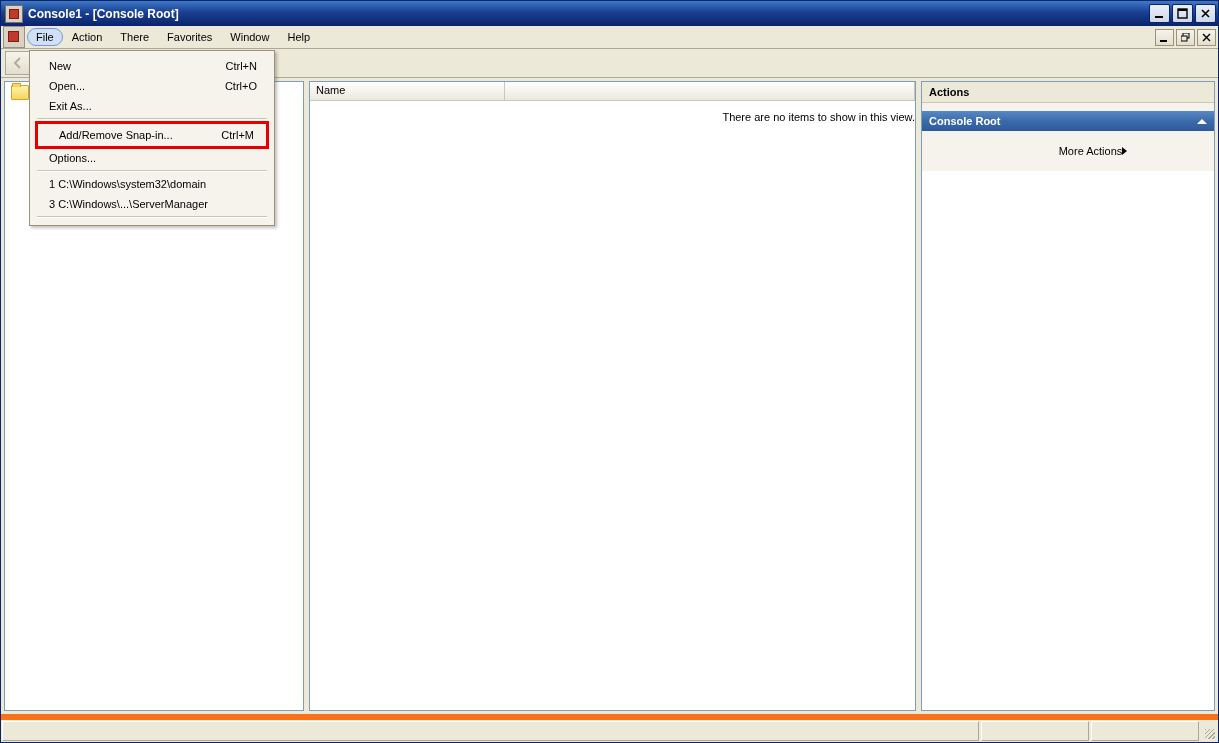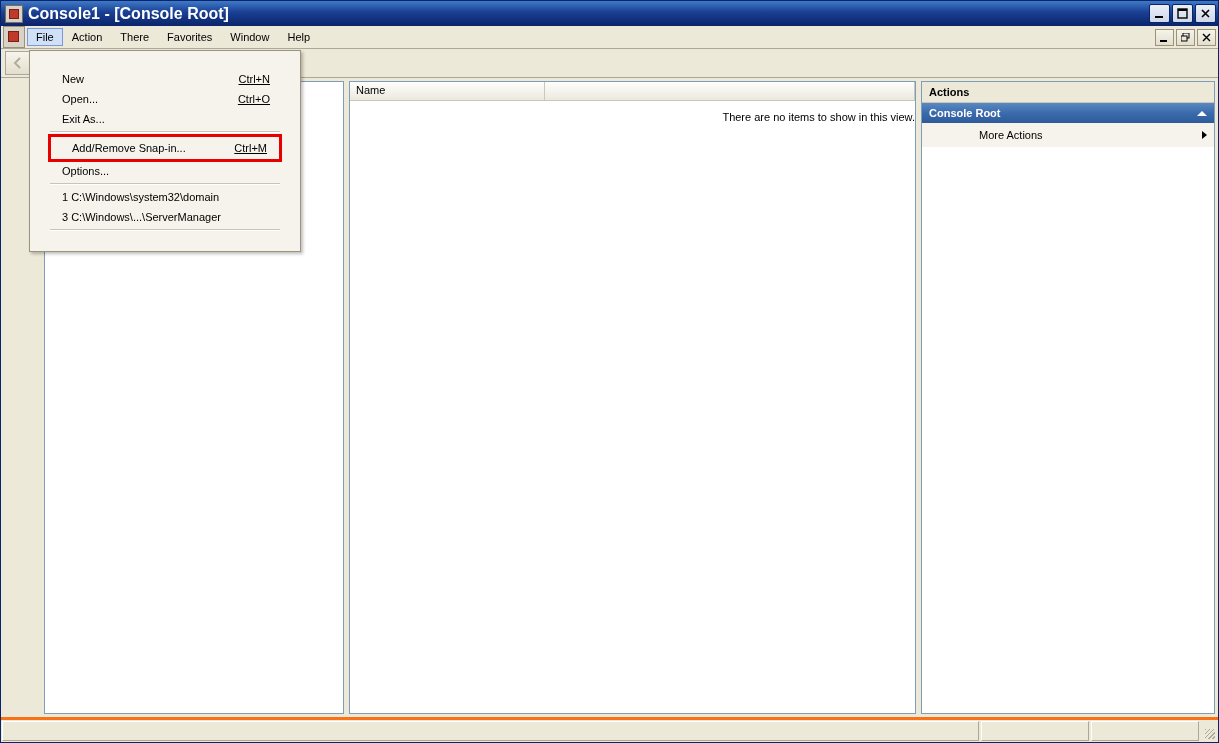--- a/index.html
+++ b/index.html
@@ -41,21 +41,21 @@
     background: #d9d2c6;
     border: 1px solid #7a6f5a;
     position: relative;
     flex: none;
   }
   .titlebar .appicon::after {
     content:"";
     position:absolute; left:3px; top:3px; width:8px; height:8px;
     background:#c0392b; border:1px solid #7a1f14;
   }
-  .titlebar .title-text { flex: 1; font-size: 16px; }
+  .titlebar .title-text { flex: 1; font-size: 12px; }
   .winbtns { display:flex; gap:0; }
   .winbtn {
     width: 21px; height: 19px;
     margin-left: 2px;
     background: linear-gradient(#eaeef6,#cfd8ea);
     border: 1px solid #0a246a;
     border-radius: 2px;
     box-sizing: border-box;
     display: flex; align-items: center; justify-content: center;
     color:#000;
@@ -81,20 +81,21 @@
     position: relative; flex:none;
   }
   .menubar .menuicon::after {
     content:""; position:absolute; left:4px; top:4px; width:9px; height:9px;
     background:#c0392b; border:1px solid #7a1f14;
   }
   .menuitem {
     padding: 3px 9px;
     color:#000;
     cursor: default;
+    border-radius: 9px;
   }
   .menuitem.open {
     background:#0a246a00;
     border:1px solid #7a96df; padding:2px 8px;
     background:#cfe0f7;
   }
   .menuspacer { flex:1; }
   .mdibtns { display:flex; padding-right:2px; }
   .mdibtn {
     width: 17px; height: 15px;
@@ -130,22 +131,21 @@
   .body {
     flex: 1;
     display: flex;
     flex-direction: column;
     min-height: 0;
   }
   .mainrow {
     flex: 1;
     display: flex;
     min-height: 0;
-    border-bottom: 3px solid #f97316;
-    padding-left: 40px;
+    border-bottom: 6px solid #f97316;
   }
   .statusbar {
     height: 22px;
     background: #ece9d8;
     display: flex;
     flex: none;
   }
   .statusbar .pane {
     border: 1px solid #fff;
     border-right-color:#aca899; border-bottom-color:#aca899;
@@ -235,20 +235,21 @@
   }
 
   
   .actionpane {
     width: 292px;
     margin:3px 3px 3px 0;
     border:1px solid #7f9db9;
     background:#f5f3eb;
     display:flex; flex-direction:column;
     flex:none;
+    gap:8px;
   }
   .actions-header {
     background:#ece9d8;
     border-bottom:1px solid #cac7b7;
     padding:4px 7px;
     font-weight:bold;
   }
   .actions-blue {
     background: linear-gradient(#5989c3,#3b6bab 50%,#2d5a9b);
     color:#fff;
@@ -257,53 +258,53 @@
     display:flex; align-items:center;
     justify-content:space-between;
   }
   .actions-blue .arrow-up {
     width:0;height:0;border-left:5px solid transparent;border-right:5px solid transparent;
     border-bottom:5px solid #fff;
   }
   .action-item {
     padding:6px 7px 6px 30px;
     display:flex; align-items:center;
-    justify-content:space-between;
+    justify-content:center;
     color:#000;
     margin-left:27px;
   }
   .action-item .arrow-right {
     width:0;height:0;border-top:4px solid transparent;border-bottom:4px solid transparent;
     border-left:5px solid #000;
   }
   .white-fill { flex:1; background:#fff; }
   .splitter2 { width:5px; background:#ece9d8; flex:none; }
 
   
   .dropdown {
     position:absolute;
     left: 28px;
     top: 49px;
     width: 234px;
     background:#f5f3eb;
     border:1px solid #9c9279;
     box-shadow: 2px 2px 3px rgba(0,0,0,.25);
     z-index:50;
-    padding:18px;
+    padding:5px;
   }
   .dd-item {
     display:flex;
     align-items:center;
     justify-content:space-between;
     padding: 4px 12px 4px 14px;
     color:#000;
     white-space:nowrap;
   }
   .dd-item .lbl { }
-  .dd-item .shortcut { color:#000;text-decoration:underline; }
+  .dd-item .shortcut { color:#000; }
   .dd-sep {
     height:1px; background:#c9c5b6; margin:2px 2px;
     border-bottom:1px solid #fff;
   }
   .highlight-box {
     border:3px solid #e80000;
     margin: -1px 0;
   }
   .highlight-box .dd-item { padding-top:5px; padding-bottom:5px;margin-left:7px; }
 

